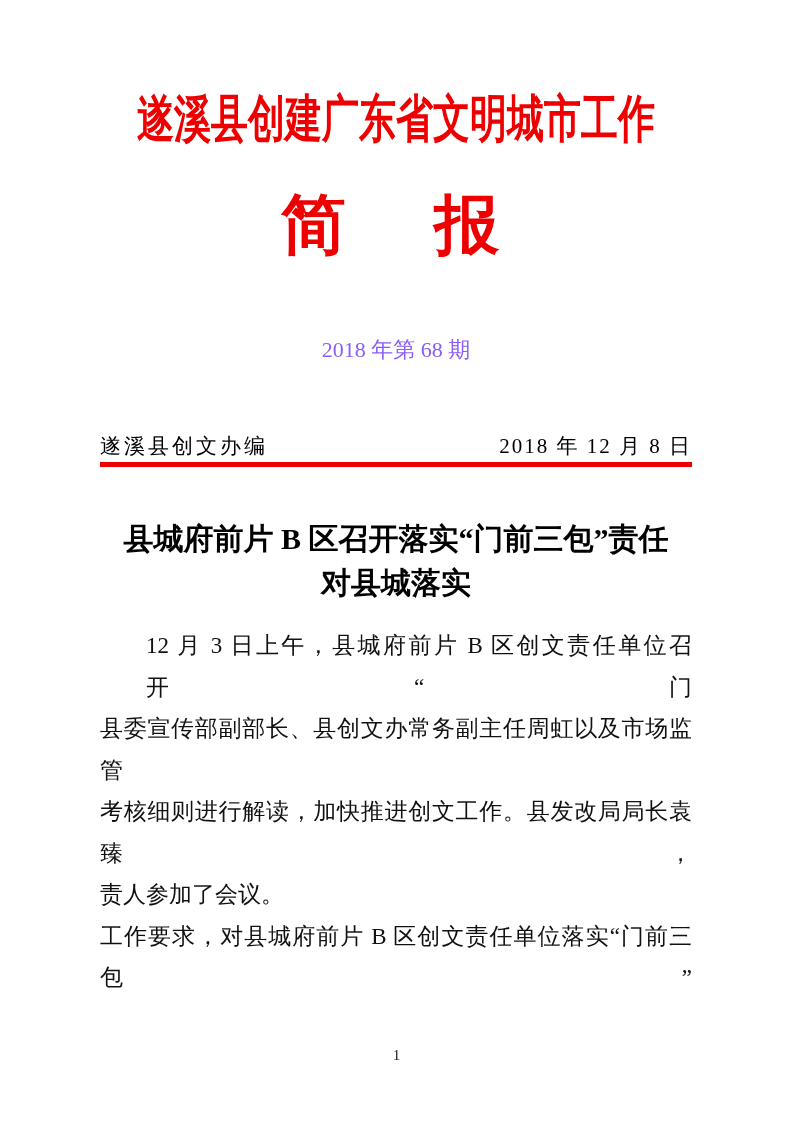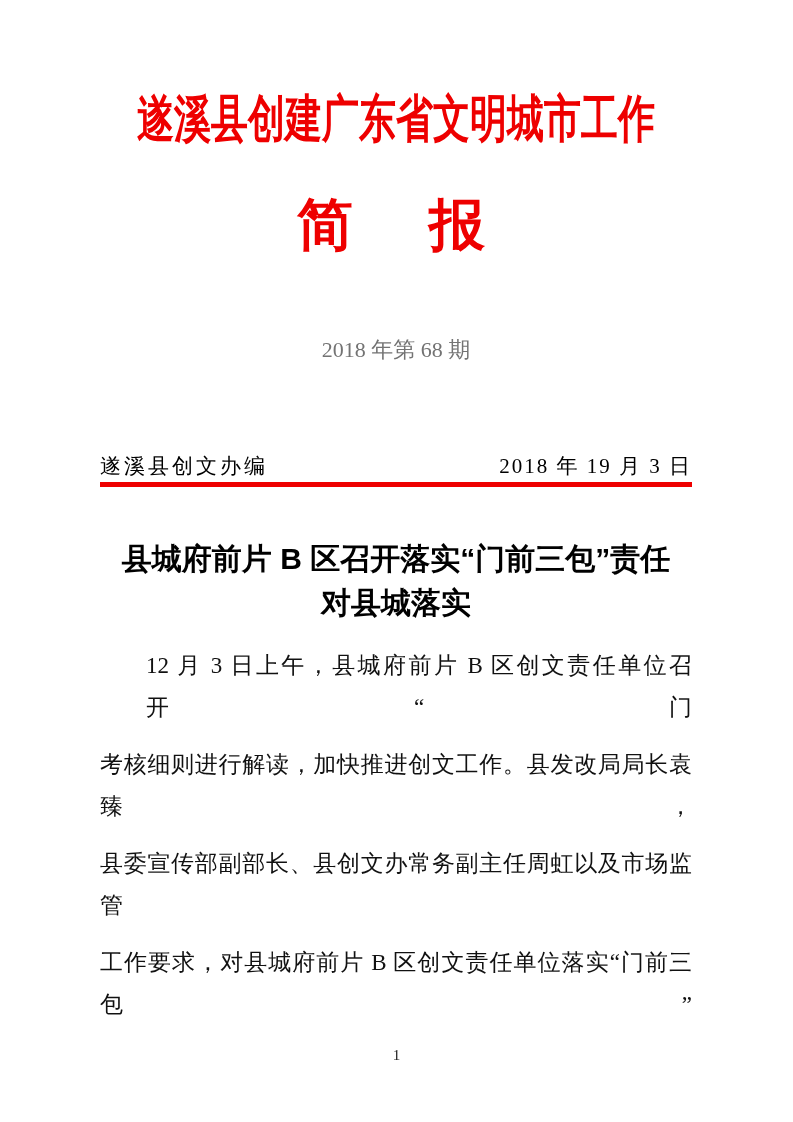--- a/index.html
+++ b/index.html
@@ -31,70 +31,70 @@
     font-size: 37px;
     font-weight: bold;
     color: var(--accent);
     transform: scaleY(1.38);
     transform-origin: center;
     letter-spacing: 0;
   }
   .bulletin-title {
     margin-top: 22px;
     text-align: center;
-    font-size: 56px;
+    font-size: 65px;
     font-weight: bold;
     color: var(--accent);
     line-height: 96px;
     letter-spacing: 0.18em;
     white-space: nowrap;
   }
   .issue {
     margin-top: 62px;
     text-align: center;
     font-size: 22px;
     line-height: 30px;
-    color: #737373;
+    color: #8b5cf6;
   }
   .meta-row {
-    margin-top: 88px;
+    margin-top: 68px;
     display: flex;
     justify-content: space-between;
     align-items: baseline;
     font-size: 21px;
     line-height: 26px;
     color: #000000;
   }
   .meta-row .editor { letter-spacing: 3px; }
   .meta-row .date  { letter-spacing: 2px; }
   .rule {
     margin-top: 3px;
     height: 5px;
     background: var(--accent);
   }
 
   
   .heading {
     margin: 50px 0 0 0;
     text-align: center;
-    font-family: Liberation Sans, sans-serif;
+    font-family: Liberation Serif, serif;
     font-weight: 700;
     font-size: 30px;
     line-height: 44px;
     color: #000000;
   }
   .heading .hl { display: block; }
 
   .bodytext {
     margin-top: 20px;
     font-size: 23px;
     line-height: 41.5px;
     color: #111111;
   }
-  .line { width: 100%; margin-top: 16px; }
+  .line { width: 100%; }
   .line.just {
     text-align: justify;
     text-align-last: justify;
     text-justify: inter-character;
   }
   .line.indent { padding-left: 2em; }
 
   
   .pagenum {
     position: absolute;
@@ -114,36 +114,37 @@
     <div class="org-title-wrap">
       <span class="org-title">遂溪县创建广东省文明城市工作</span>
     </div>
 
     <div class="bulletin-title">简　报</div>
 
     <div class="issue">2018 年第 68 期</div>
 
     <div class="meta-row">
       <span class="editor">遂溪县创文办编</span>
-      <span class="date">2018 年 19 月 3 日</span>
+      <span class="date">2018 年 12 月 8 日</span>
     </div>
 
     <div class="rule"></div>
   </div>
 
   <div class="article">
     <h1 class="heading">
       <span class="hl">县城府前片 B 区召开落实“门前三包”责任</span>
       <span class="hl">对县城落实</span>
     </h1>
 
     <div class="bodytext">
       <div class="line indent just">12 月 3 日上午，县城府前片 B 区创文责任单位召开“门</div>
+      <div class="line just">县委宣传部副部长、县创文办常务副主任周虹以及市场监管</div>
       <div class="line just">考核细则进行解读，加快推进创文工作。县发改局局长袁臻，</div>
-      <div class="line just">县委宣传部副部长、县创文办常务副主任周虹以及市场监管</div>
+      <div class="line">责人参加了会议。</div>
       <div class="line just">工作要求，对县城府前片 B 区创文责任单位落实“门前三包”</div>
 
     </div>
   </div>
 
   <div class="pagenum">1</div>
 
 </div>
 
 </body></html>

